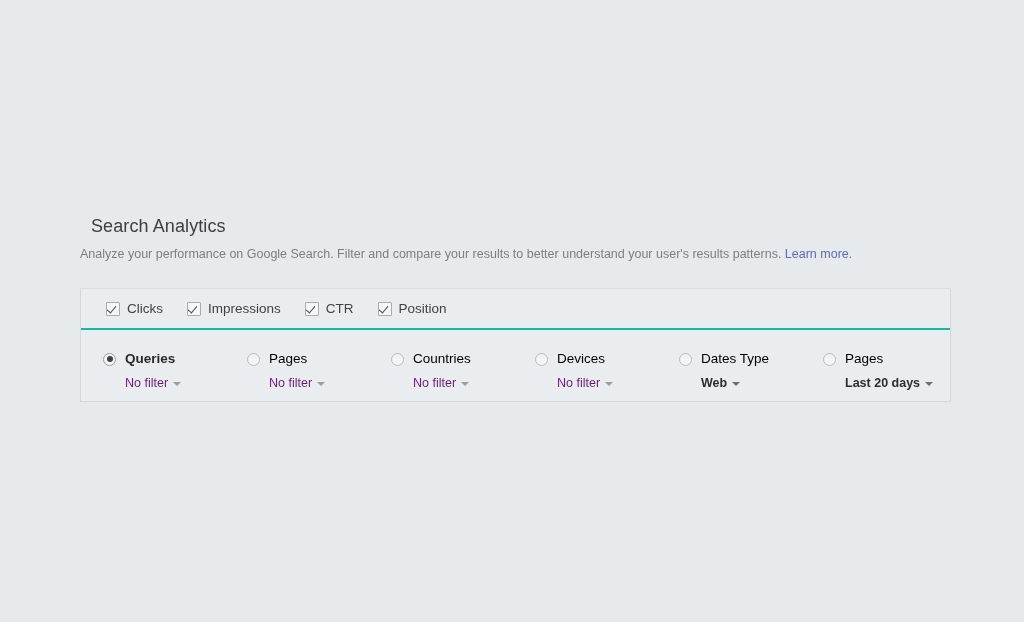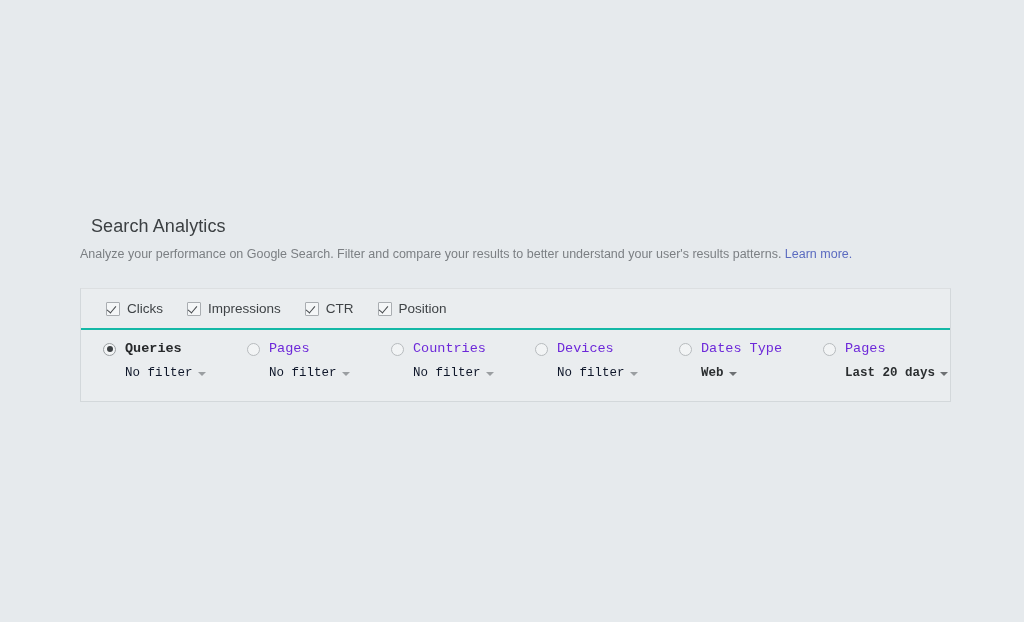--- a/index.html
+++ b/index.html
@@ -111,26 +111,25 @@
     color: #3f4346;
     font-weight: 400;
     line-height: 16px;
     white-space: nowrap;
   }
 
   
   .dimension-row {
     height: 71px;
     display: flex;
-    align-items: flex-start;
+    align-items: center;
     padding-top: 9px;
     padding-left: 22px;
     box-sizing: border-box;
     background: #eaedef;
-    font-family: Liberation Mono, monospace;
   }
 
   .dimension-item {
     width: 144px;
     flex: 0 0 144px;
     cursor: default;
   }
 
   .dimension-head {
     display: flex;
@@ -162,38 +161,38 @@
     top: 50%;
     width: 6px;
     height: 6px;
     margin: -3px 0 0 -3px;
     border-radius: 50%;
     background: #3c4043;
   }
 
   .dimension-label {
     font-size: 13.5px;
-    color: #6d28d9;
+    color: #000000;
     font-weight: 400;
     line-height: 16px;
     white-space: nowrap;
   }
 
   .dimension-item.active .dimension-label {
     color: #27292b;
     font-weight: 700;
   }
 
   .dimension-filter {
     margin-left: 22px;
     margin-top: 7px;
     display: flex;
     align-items: center;
     font-size: 12.5px;
-    color: #0f172a;
+    color: #701a75;
     line-height: 15px;
     white-space: nowrap;
   }
 
   .dimension-filter.set {
     color: #2b2e30;
     font-weight: 700;
   }
 
   .caret {

